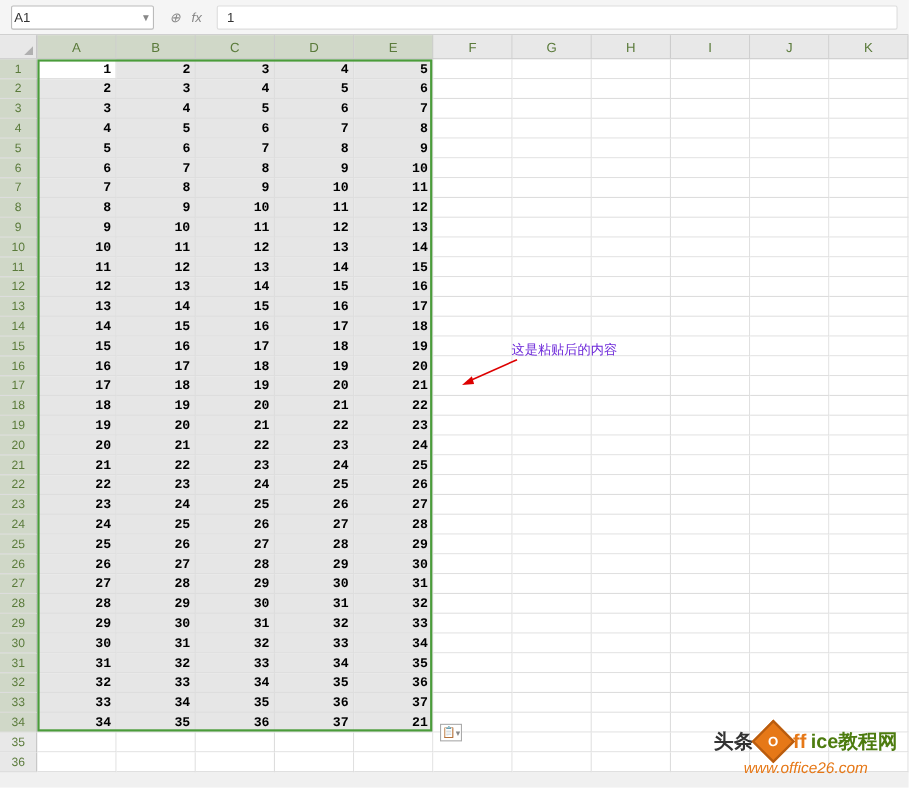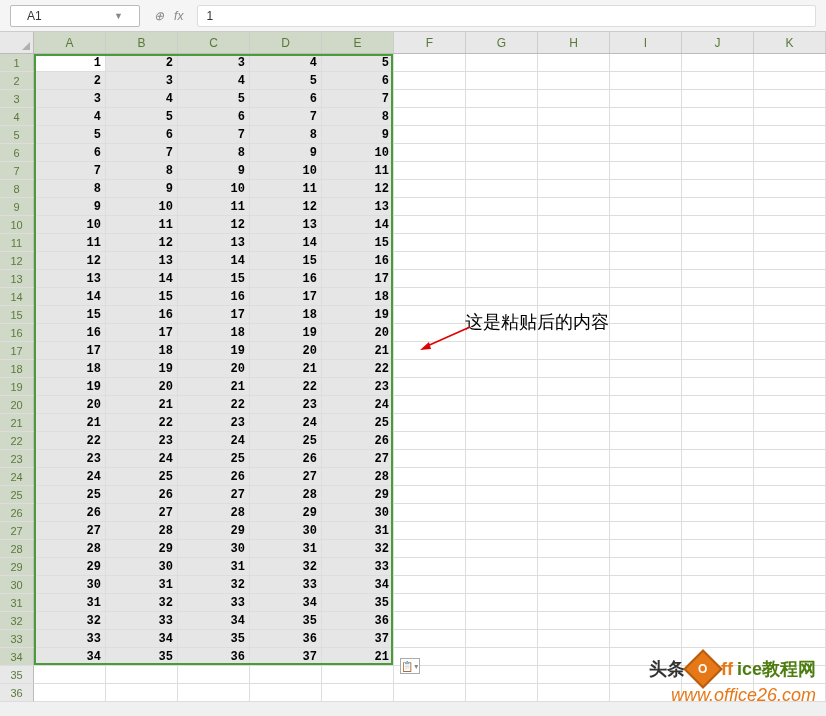--- a/index.html
+++ b/index.html
@@ -23,21 +23,21 @@
     }
     .name-box {
       width: 130px;
       height: 22px;
       background: #fff;
       border: 1px solid #bbb;
       border-radius: 2px;
       display: flex;
       align-items: center;
       justify-content: space-between;
-      padding: 0 16px;
+      padding: 0 2px;
       font-size: 12px;
       color: #333;
     }
     .name-box .dd { color: #888; font-size: 9px; }
     .fx-icons {
       display: flex;
       align-items: center;
       gap: 10px;
       color: #888;
       font-style: italic;
@@ -144,37 +144,37 @@
       border: 1px solid #aaa;
       font-size: 10px;
       display: flex;
       align-items: center;
       justify-content: center;
     }
     .annotation {
       position: absolute;
       left: 465px;
       top: 310px;
-      color: #000000;
-      font-size: 18px;
+      color: #6d28d9;
+      font-size: 12px;
       font-weight: normal;
     }
     .arrow {
       position: absolute;
       left: 415px;
       top: 322px;
       width: 60px;
       height: 30px;
       pointer-events: none;
     }
     .watermark {
       position: absolute;
       right: 10px;
       bottom: 10px;
-      text-align: right;
+      text-align: center;
     }
     .wm-top {
       font-size: 18px;
       font-weight: bold;
       display: flex;
       align-items: center;
       justify-content: flex-end;
       gap: 4px;
     }
     .wm-top .tou { color: #333; }
@@ -184,21 +184,21 @@
       background: #e67817;
       transform: rotate(45deg);
       display: flex;
       align-items: center;
       justify-content: center;
       border: 2px solid #b85c0f;
     }
     .wm-logo span { transform: rotate(-45deg); color: #fff; font-size: 12px; }
     .wm-top .ff { color: #e67817; }
     .wm-top .ce { color: #4d7c0f; }
-    .wm-url { color: #e67817; font-size: 18px; margin-top: 2px; font-style: italic; }
+    .wm-url { color: #e67817; font-size: 14px; margin-top: 2px; font-style: italic; }
   </style>
 </head>
 <body>
 
 <div class="formula-bar">
   <div class="name-box">
     <span>A1</span>
     <span class="dd">▼</span>
   </div>
   <div class="fx-icons">

